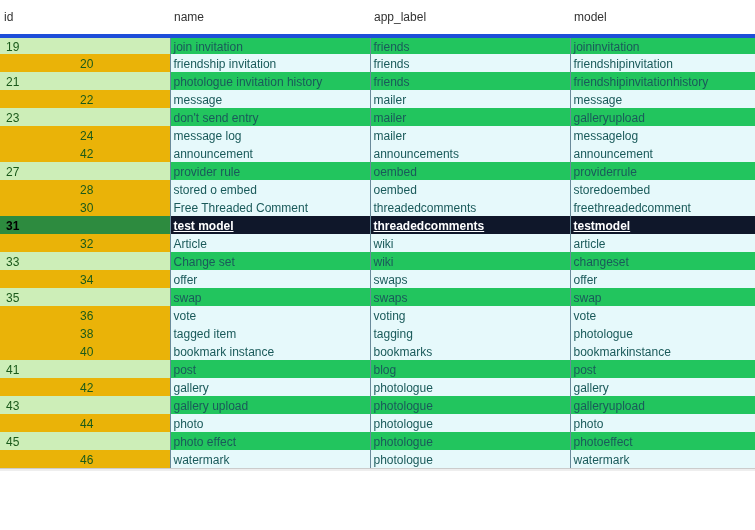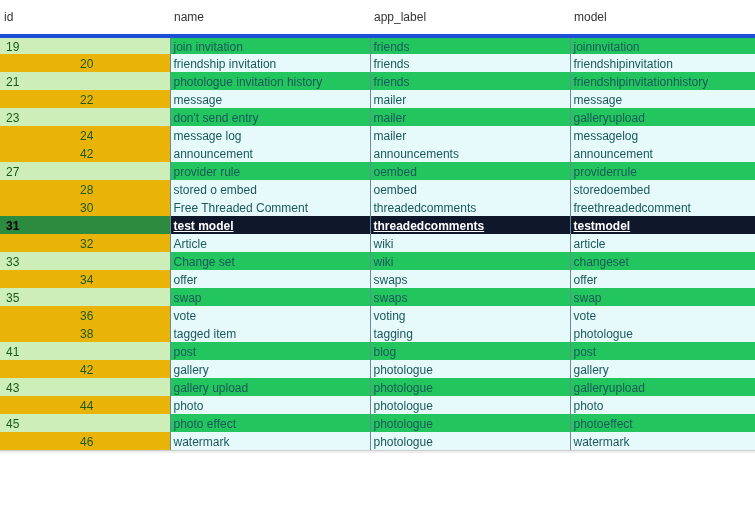--- a/index.html
+++ b/index.html
@@ -176,20 +176,26 @@
         <td class="val-cell">vote</td>
         <td class="val-cell">voting</td>
         <td class="val-cell">vote</td>
       </tr>
       <tr class="odd">
         <td class="id-cell">38</td>
         <td class="val-cell">tagged item</td>
         <td class="val-cell">tagging</td>
         <td class="val-cell">photologue</td>
       </tr>
+      <tr class="odd">
+        <td class="id-cell">40</td>
+        <td class="val-cell">bookmark instance</td>
+        <td class="val-cell">bookmarks</td>
+        <td class="val-cell">bookmarkinstance</td>
+      </tr>
       <tr class="even">
         <td class="id-cell">41</td>
         <td class="val-cell">post</td>
         <td class="val-cell">blog</td>
         <td class="val-cell">post</td>
       </tr>
       <tr class="odd">
         <td class="id-cell">42</td>
         <td class="val-cell">gallery</td>
         <td class="val-cell">photologue</td>

